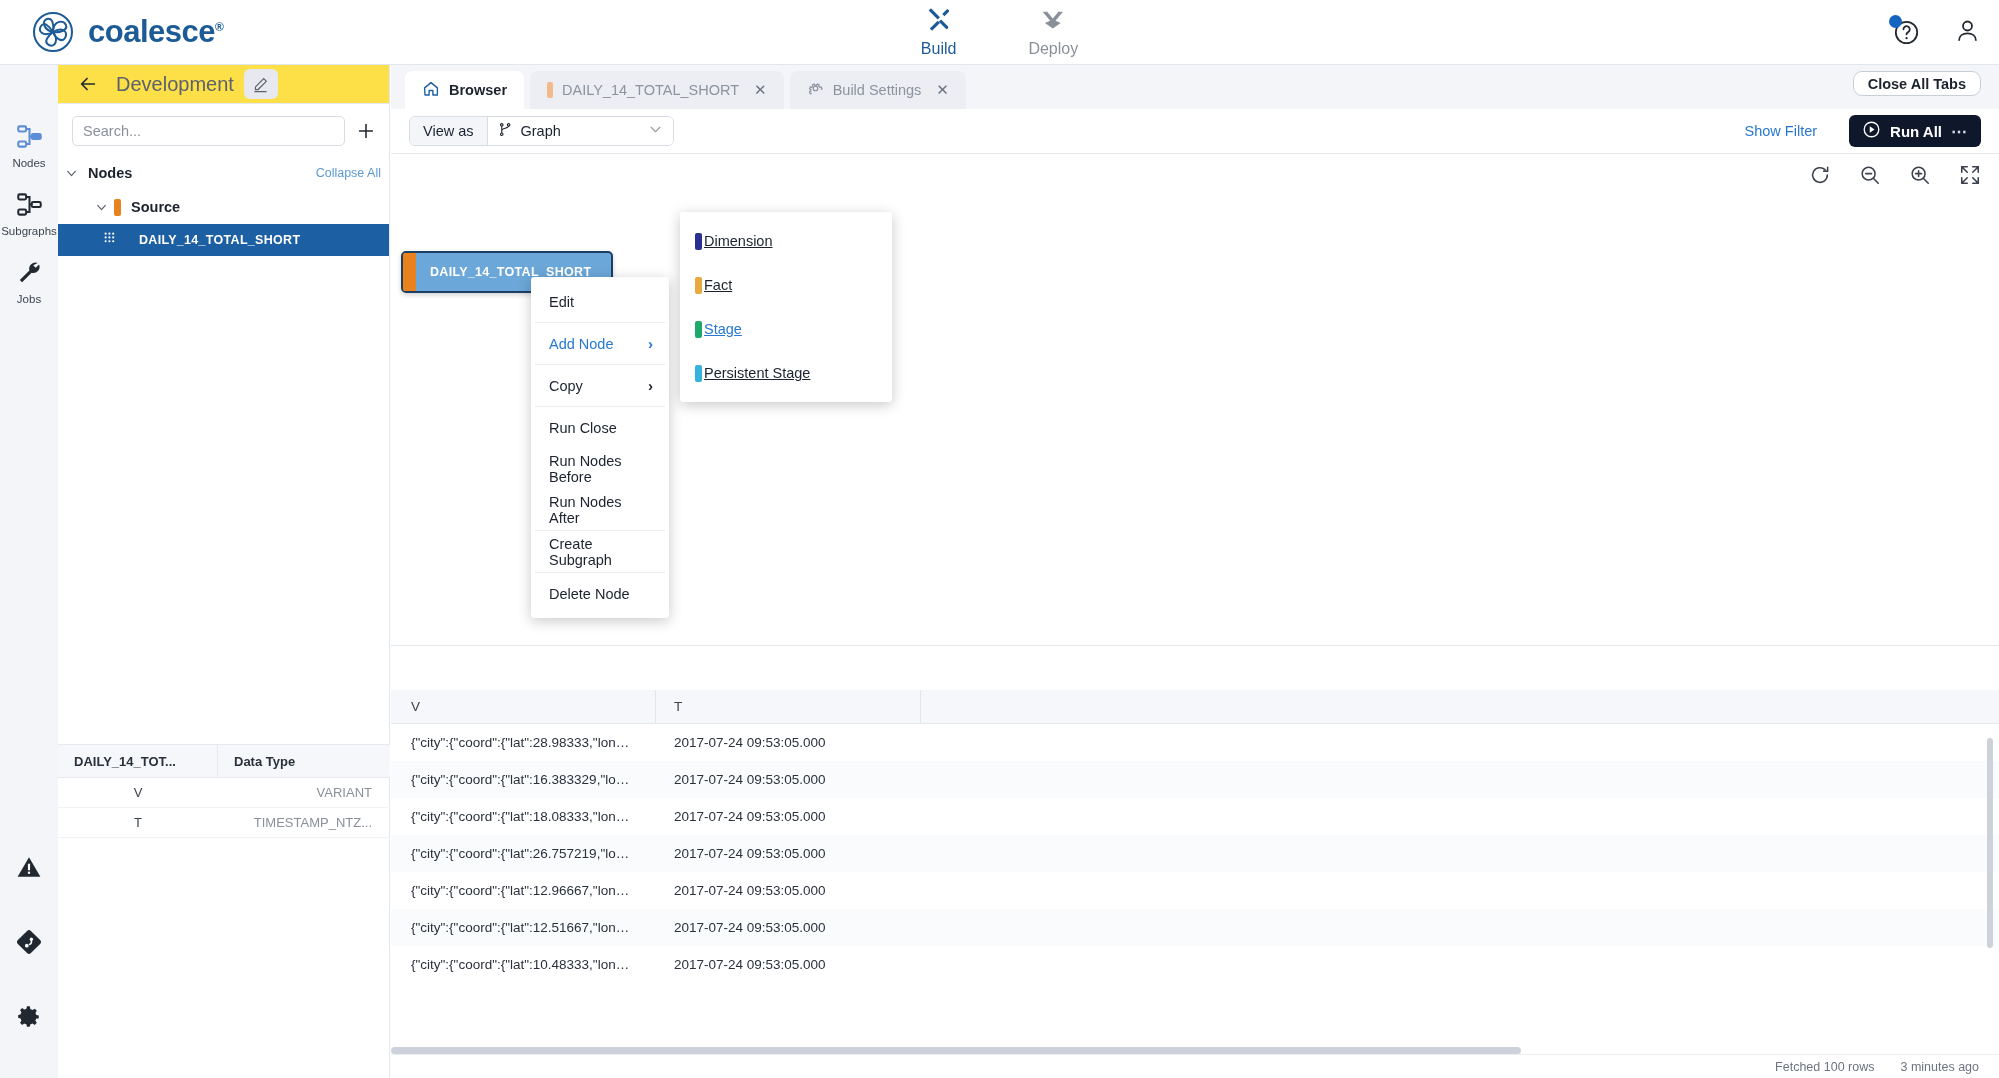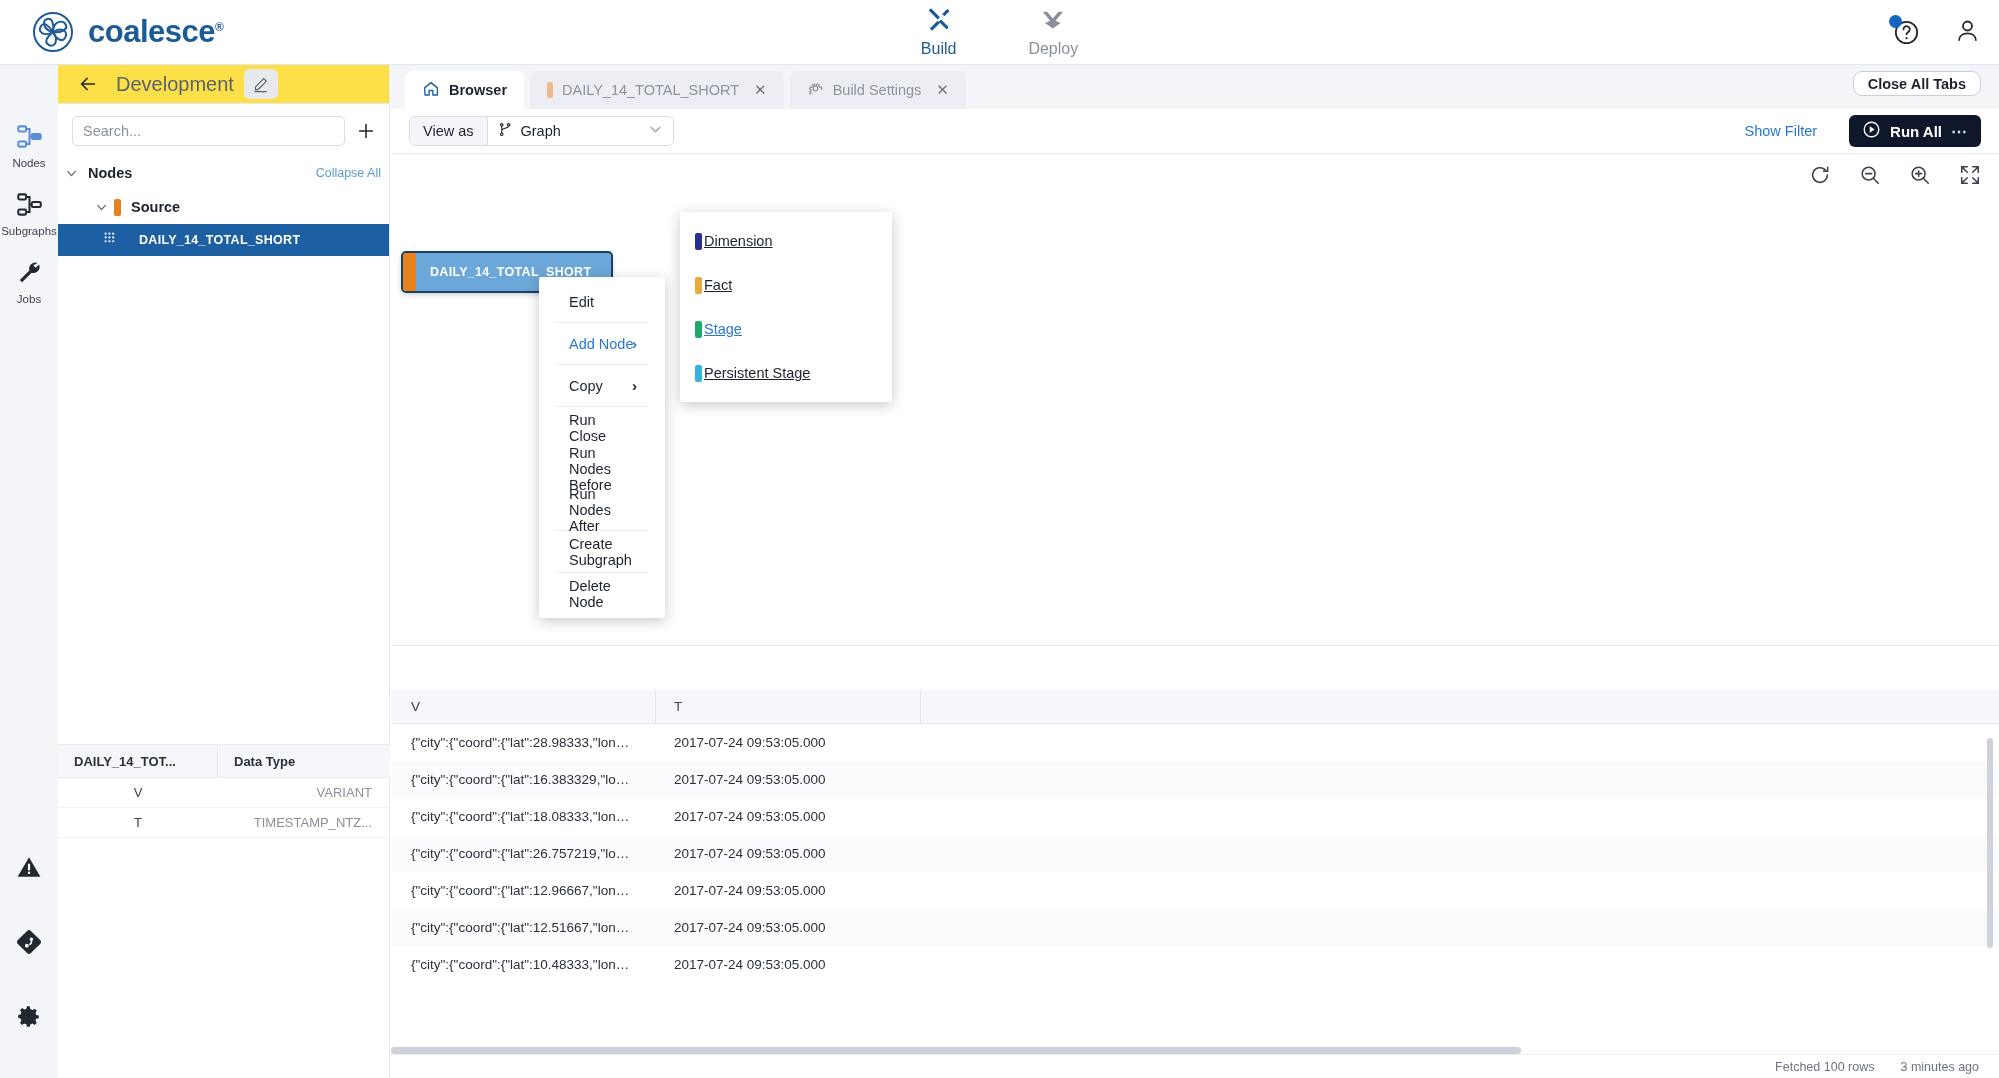--- a/index.html
+++ b/index.html
@@ -153,23 +153,23 @@
     position: absolute; left: 10px; top: 97px; width: 212px; height: 42px;
     background: #6ba7d8; border: 2px solid #1c3f66; border-radius: 5px;
     display: flex; align-items: center; box-shadow: 0 2px 5px rgba(0,0,0,.18);
   }
   .gnode-bar { width: 13px; height: 100%; background: #e8821e; border-radius: 2px 0 0 2px; }
   .gnode-label { color: #fff; font-size: 12.5px; font-weight: 700; margin-left: 14px;
                  letter-spacing: .3px; }
 
   
   .ctxmenu {
-    position: absolute; left: 148px; top: 123px; width: 126px;
+    position: absolute; left: 140px; top: 123px; width: 138px;
     background: #fff; border-radius: 3px; box-shadow: 0 3px 14px rgba(0,0,0,.22);
-    z-index: 40; font-size: 14.5px; padding: 4px 16px;
+    z-index: 40; font-size: 14.5px; padding: 4px 4px;
   }
   .ctx-item { height: 41px; display: flex; align-items: center; padding: 0 14px;
               color: #1c232e; cursor: pointer; position: relative; }
   .ctx-item.hl { color: #2878d0; }
   .ctx-arrow { position: absolute; right: 12px; font-weight: 700; font-size: 15px; }
   .ctx-sep { height: 1px; background: #e9ecf1; margin: 0; }
 
   .submenu {
     position: absolute; left: 289px; top: 58px; width: 212px; background: #fff;
     border-radius: 3px; box-shadow: 0 3px 14px rgba(0,0,0,.22); z-index: 45;

